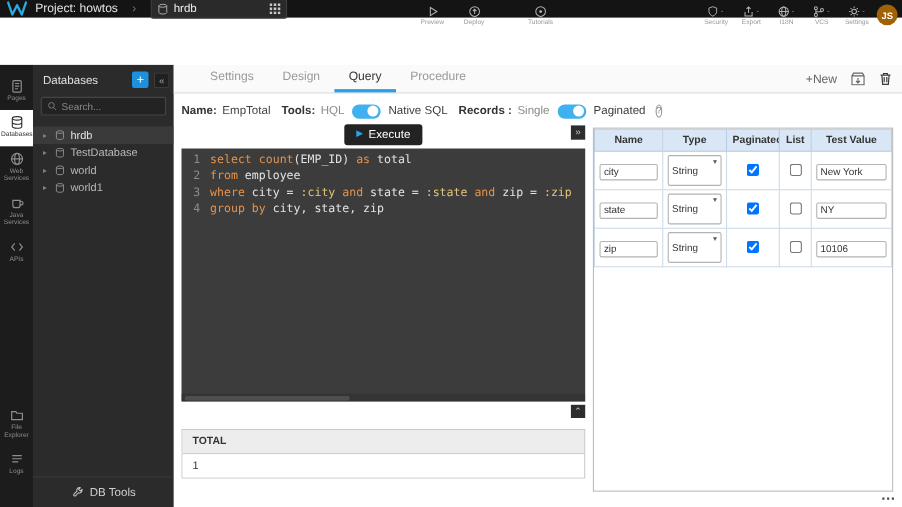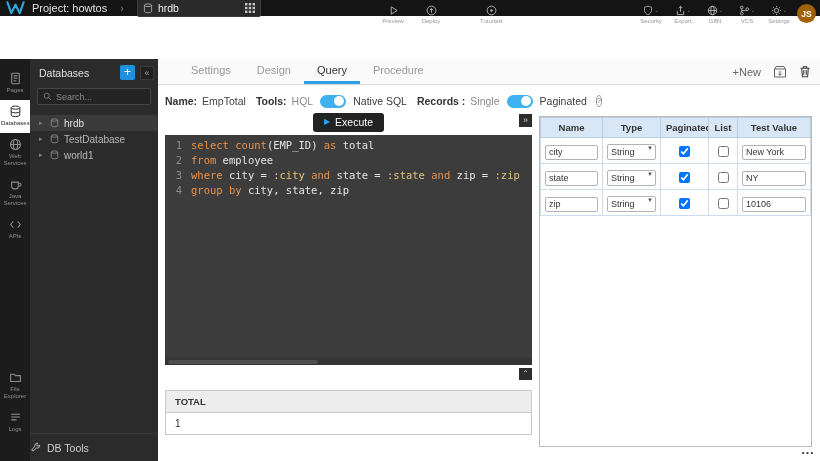--- a/index.html
+++ b/index.html
@@ -38,21 +38,21 @@
   .dbp-title { flex:1; color:#e0e0e0; font-size:10.5px; }
   .dbp-add { width:15px; height:15px; background:#1e90e0; color:#fff; border-radius:2px; font-size:12px; line-height:14px; text-align:center; cursor:pointer; }
   .dbp-collapse { width:14px; height:14px; background:#202020; border:1px solid #3a3a3a; color:#aaa; font-size:9px; line-height:12px; text-align:center; cursor:pointer; }
   .dbp-search { margin:4px 7px 5px; height:17px; border:1px solid #454545; border-radius:2px; background:#232323; display:flex; align-items:center; padding:0 5px; gap:4px; }
   .dbp-search input { flex:1; min-width:0; background:transparent; border:none; outline:none; color:#ccc; font-size:9px; font-family:inherit; }
   .dbp-search input::placeholder { color:#8a8a8a; }
   .db-list { flex:1; padding-top:5px; }
   .db-item { height:16px; display:flex; align-items:center; gap:5px; padding-left:9px; color:#b8b8b8; font-size:10px; cursor:pointer; }
   .db-item.selected { background:#3a3a3a; color:#e2e2e2; }
   .db-item .caret { font-size:7px; color:#7f7f7f; width:6px; }
-  .dbp-footer { height:28px; border-top:1px solid #3a3a3a; display:flex; align-items:center; gap:6px; color:#cfcfcf; font-size:10.5px; cursor:pointer; }
+  .dbp-footer { height:28px; border-top:1px solid #3a3a3a; display:flex; align-items:center; justify-content:center; gap:6px; color:#cfcfcf; font-size:10.5px; cursor:pointer; }
 
   
   .main { flex:1; min-width:0; display:flex; flex-direction:column; background:#fff; position:relative; }
   .tabbar { height:26px; background:#fafafa; border-bottom:1px solid #ddd; display:flex; align-items:stretch; padding-left:20px; }
   .tab { display:flex; align-items:center; padding:0 13px; font-size:11px; color:#999; border-bottom:3px solid transparent; cursor:pointer; }
   .tab.active { color:#333; border-bottom-color:#2d9fe6; }
   .tab-actions { margin-left:auto; display:flex; align-items:center; gap:12px; padding-right:9px; }
   .new-btn { font-size:11px; color:#666; cursor:pointer; }
   .icon-btn { cursor:pointer; }
 
@@ -89,21 +89,21 @@
   
   .params-col { flex:1; min-width:0; display:flex; flex-direction:column; padding-top:31px; }
   .params-title { font-size:9.5px; font-weight:bold; color:#444; letter-spacing:.2px; margin-bottom:4px; }
   .params-box { border:1px solid #bcbcbc; flex:1; margin-bottom:14px; background:#fff; overflow:hidden; }
   table.params { width:100%; border-collapse:collapse; table-layout:fixed; }
   .params th { background:#d8e6f5; border:1px solid #b9cde2; font-size:9.5px; color:#333; text-align:center; padding:4px 5px; font-weight:bold; overflow:hidden; }
   .params td { border:1px solid #ccdcec; padding:3px 4px; }
   .params td.center { text-align:center; }
   .cell-input { border:1px solid #b3b3b3; border-radius:2px; height:15px; font-size:9px; color:#333; padding:0 3px; font-family:inherit; width:100%; }
   .select-wrap { position:relative; }
-  .cell-select { appearance:none; -webkit-appearance:none; border:1px solid #b3b3b3; border-radius:2px; height:16px; font-size:9px; color:#333; padding:0 12px 0 3px; width:100%; background:#fff; font-family:inherit; cursor:pointer; }
+  .cell-select { appearance:none; -webkit-appearance:none; border:1px solid #b3b3b3; border-radius:2px; height:28px; font-size:9px; color:#333; padding:0 12px 0 3px; width:100%; background:#fff; font-family:inherit; cursor:pointer; }
   .select-caret { position:absolute; right:3px; top:4px; font-size:6px; color:#555; pointer-events:none; }
   .params input[type=checkbox] { width:11px; height:11px; margin:0; vertical-align:middle; cursor:pointer; }
 
   .more-btn { position:absolute; right:3px; bottom:1px; color:#444; font-size:13px; font-weight:bold; cursor:pointer; padding:0 3px; z-index:10; }
 </style>
 </head>
 <body>
 
 <div class="topbar">
   <span class="tb-logo">
@@ -318,20 +318,30 @@
       </div>
       <div class="db-item">
         <span class="caret">▸</span>
         <span>
             <svg width="9" height="10" viewBox="0 0 12 13" fill="none" stroke="#9a9a9a">
               <ellipse cx="6" cy="2.6" rx="4.3" ry="1.6"></ellipse>
               <path d="M1.7 2.6 v7.4 a4.3 1.6 0 0 0 8.6 0 V2.6"></path>
             </svg>
           </span>
         <span>TestDatabase</span>
+      </div>
+      <div class="db-item">
+        <span class="caret">▸</span>
+        <span>
+            <svg width="9" height="10" viewBox="0 0 12 13" fill="none" stroke="#9a9a9a">
+              <ellipse cx="6" cy="2.6" rx="4.3" ry="1.6"></ellipse>
+              <path d="M1.7 2.6 v7.4 a4.3 1.6 0 0 0 8.6 0 V2.6"></path>
+            </svg>
+          </span>
+        <span>world</span>
       </div>
       <div class="db-item">
         <span class="caret">▸</span>
         <span>
             <svg width="9" height="10" viewBox="0 0 12 13" fill="none" stroke="#9a9a9a">
               <ellipse cx="6" cy="2.6" rx="4.3" ry="1.6"></ellipse>
               <path d="M1.7 2.6 v7.4 a4.3 1.6 0 0 0 8.6 0 V2.6"></path>
             </svg>
           </span>
         <span>world1</span>

